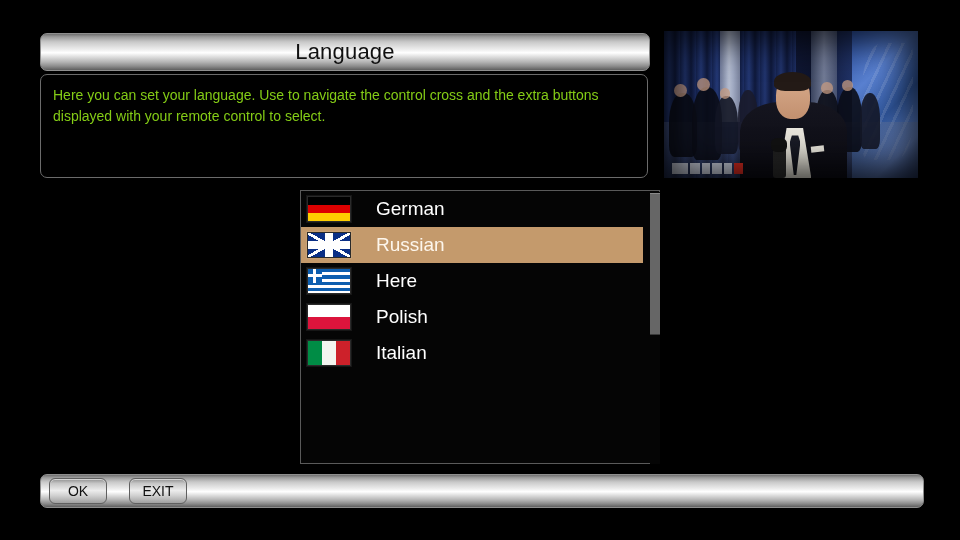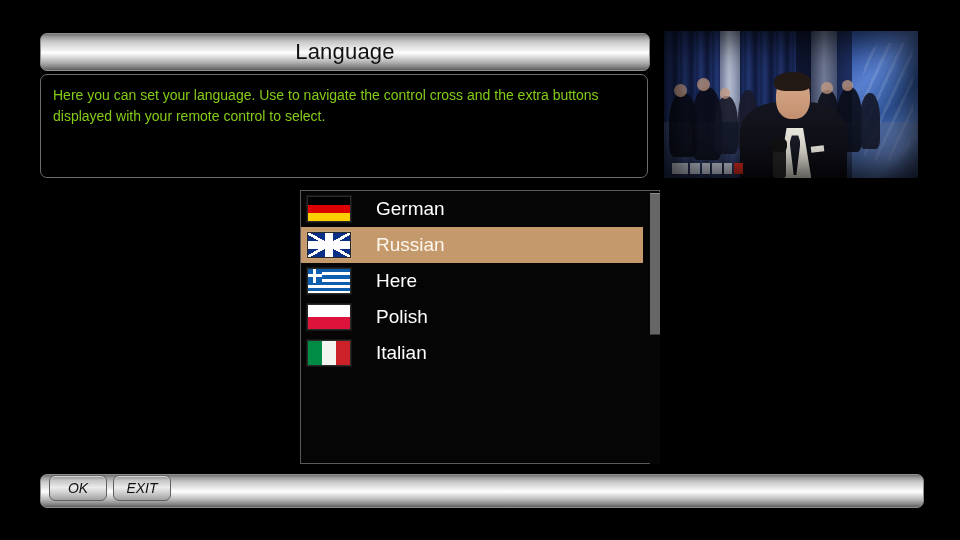--- a/index.html
+++ b/index.html
@@ -135,21 +135,21 @@
       linear-gradient(to bottom,transparent calc(50% - 2px),#cf142b calc(50% - 2px),#cf142b calc(50% + 2px),transparent calc(50% + 2px)),
       linear-gradient(to right,transparent calc(50% - 2px),#cf142b calc(50% - 2px),#cf142b calc(50% + 2px),transparent calc(50% + 2px));}
 
   
   #scroll-track{position:absolute;left:349px;top:1px;width:10px;height:272px;background:#050505;}
   #scroll-thumb{position:absolute;left:0;top:1px;width:10px;height:140px;
                 background:#666;border-top:1px solid #8a8a8a;border-bottom:1px solid #3a3a3a;}
 
   
   #bottom-bar{position:absolute;left:40px;top:474px;width:884px;height:34px;
-              display:flex;align-items:flex-start;padding-left:8px;box-sizing:border-box;gap:6px;font-style:italic;}
+              display:flex;align-items:center;padding-left:8px;box-sizing:border-box;gap:22px;}
   .softkey{height:24px;min-width:38px;padding:0 9px;
     display:flex;align-items:center;justify-content:center;
     background:linear-gradient(to bottom,#8f8f8f 0%,#c5c5c5 18%,#ececec 48%,#d2d2d2 68%,#a0a0a0 100%);
     border:1px solid #606060;border-radius:6px;
     font-size:14px;color:#111;box-shadow:inset 0 1px 0 rgba(255,255,255,.6);}
 </style>
 </head>
 <body>
 
 <div id="screen">

